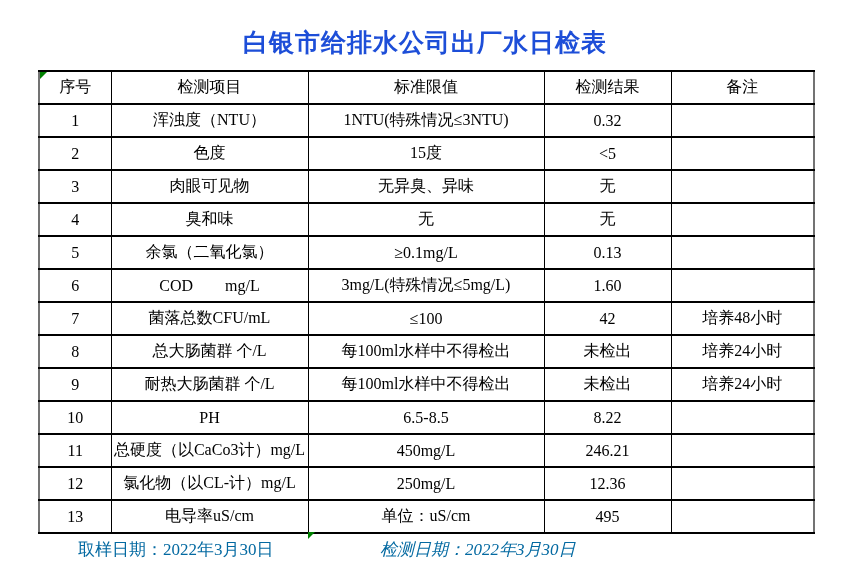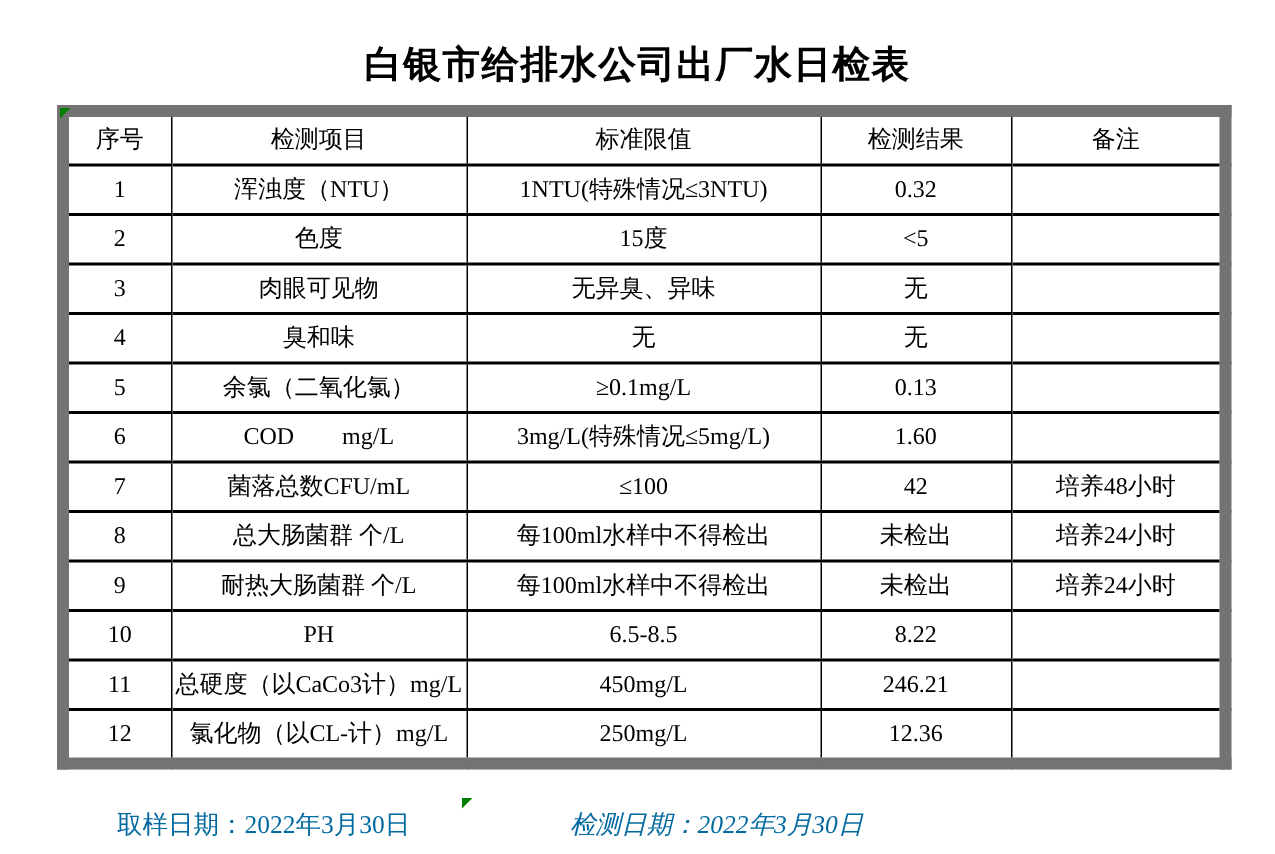--- a/index.html
+++ b/index.html
@@ -19,32 +19,32 @@
   .title {
     position: absolute;
     top: 26px;
     left: 0;
     width: 100%;
     text-align: center;
     font-family: "Liberation Sans", sans-serif;
     font-weight: bold;
     font-size: 25px;
     letter-spacing: 1px;
-    color: #000000;
+    color: #1d4ed8;
   }
   .table-wrap {
     position: absolute;
     top: 70px;
     left: 38px;
   }
   table.report {
     border-collapse: collapse;
     table-layout: fixed;
     width: 775px;
-    border: 8px solid #737373;
+    border: 2px solid #737373;
   }
   col.c0 { width: 72px; }
   col.c1 { width: 197px; }
   col.c2 { width: 236px; }
   col.c3 { width: 127px; }
   col.c4 { width: 143px; }
   table.report th,
   table.report td {
     border-left: 1px solid #000000;
     border-right: 1px solid #000000;
@@ -183,20 +183,27 @@
     <td>246.21</td>
     <td></td>
   </tr>
           <tr>
     <td>12</td>
     <td>氯化物（以CL-计）mg/L</td>
     <td>250mg/L</td>
     <td>12.36</td>
     <td></td>
   </tr>
+          <tr>
+    <td>13</td>
+    <td>电导率uS/cm</td>
+    <td>单位：uS/cm</td>
+    <td>495</td>
+    <td></td>
+  </tr>
         </tbody>
     </table>
     <div class="tri tri-tl"></div>
     <div class="tri tri-bot"></div>
   </div>
 
   <div class="footer-item f-sample">取样日期：2022年3月30日</div>
   <div class="footer-item f-test">检测日期：2022年3月30日</div>
 
 </div>

